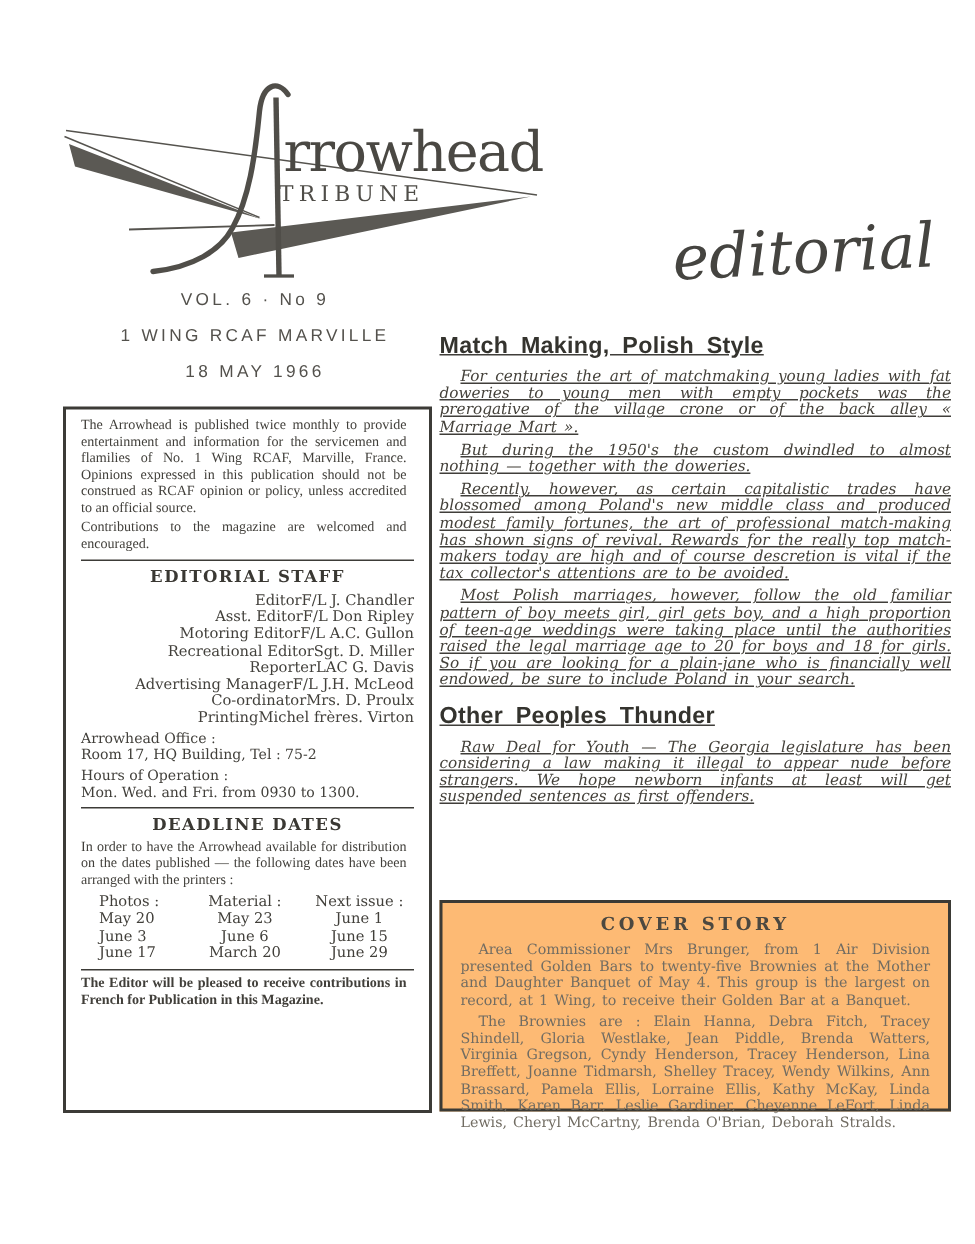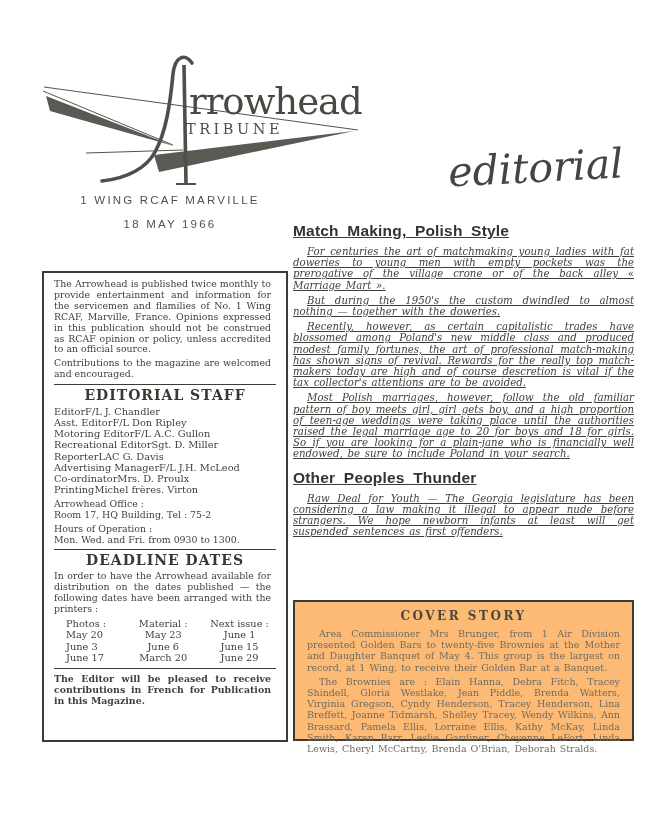--- a/index.html
+++ b/index.html
@@ -1,48 +1,47 @@
 <!DOCTYPE html>
 <html><head>
 <meta charset="utf-8">
 <style>
   html,body { margin:0; padding:0; }
   body { width:650px; height:829px; background:#ffffff; }
   .page {
     position:relative; width:650px; height:829px; background:#ffffff;
     color:#403e3a; overflow:hidden;
     font-family:"DejaVu Serif","Liberation Serif",serif;
-    border-radius:29px;
   }
 
   
   .logo-svg { position:absolute; left:42px; top:50px; width:320px; height:140px; }
   .editorial-svg { position:absolute; left:430px; top:138px; width:212px; height:68px; }
 
   .issue-block {
     position:absolute; left:50px; top:194px; width:240px; text-align:center;
     font-family:"Liberation Sans","DejaVu Sans",sans-serif;
     font-size:11.5px; letter-spacing:2.2px; color:#53514c;
   }
   .issue-block > div { margin-bottom:12px; white-space:nowrap; }
 
   
   .info-box {
     position:absolute; left:42px; top:271px; width:246px; height:471px;
     border:2px solid #3c3b37; box-sizing:border-box;
     padding:6px 10px 4px 10px;
     font-size:9.4px; line-height:10.9px; text-align:justify; color:#413f3a;
   }
-  .info-box p { margin:0 5px 3px 0; }
+  .info-box p { margin:0 5px 3px 0;font-family:Liberation Serif, serif; }
   .rule { border-top:1.6px solid #3c3b37; margin:4px 0; }
   .box-title {
-    text-align:center; font-weight:bold; font-size:14px; letter-spacing:1px;
+    text-align:center; font-weight:bold; font-size:11px; letter-spacing:1px;
     line-height:13px; margin:2px 0 4px 0; color:#3a3833;
   }
-  .staff-row { display:flex; justify-content:flex-start; line-height:11.1px; font-size:9.8px; }
+  .staff-row { display:flex; justify-content:flex-end; line-height:11.1px; font-size:9.8px; }
   .addr { margin-top:3px; line-height:11px; text-align:left; }
   .dl-grid {
     display:grid; grid-template-columns:1fr 1.15fr 1.05fr;
     font-size:9.8px; line-height:11.5px; margin:2px 0 3px 0;
   }
   .dl-grid .c1 { text-align:left; padding-left:12px; }
   .dl-grid .c2 { text-align:center; }
   .dl-grid .c3 { text-align:center; }
   .bold-note { font-weight:bold; line-height:11.2px; }
 
@@ -91,20 +90,21 @@
     <line x1="134" y1="134" x2="154" y2="134" stroke="#504e49" stroke-width="2.2"></line>
     <text x="147" y="64" font-family="DejaVu Serif, serif" font-size="37" letter-spacing="-1" fill="#4a4843">rrowhead</text>
     <text x="144" y="84" font-family="DejaVu Serif, serif" font-size="14.5" letter-spacing="3.5" fill="#4f4d48">TRIBUNE</text>
   </svg>
 
   <svg class="editorial-svg" viewBox="0 0 212 68">
     <text x="106" y="44" text-anchor="middle" font-family="DejaVu Serif, serif" font-style="italic" font-size="41" fill="#454440" transform="rotate(-3 106 34)">editorial</text>
   </svg>
 
   <div class="issue-block">
+    <div>VOL. 6  ·  No 9</div>
     <div>1 WING RCAF MARVILLE</div>
     <div>18 MAY 1966</div>
   </div>
 
   <aside class="info-box">
     <p>The Arrowhead is published twice monthly to provide entertainment and information for the servicemen and flamilies of No. 1 Wing RCAF, Marville, France. Opinions expressed in this publication should not be construed as RCAF opinion or policy, unless accredited to an official source.</p>
     <p>Contributions to the magazine are welcomed and encouraged.</p>
 
     <div class="rule"></div>
     <div class="box-title">EDITORIAL STAFF</div>

